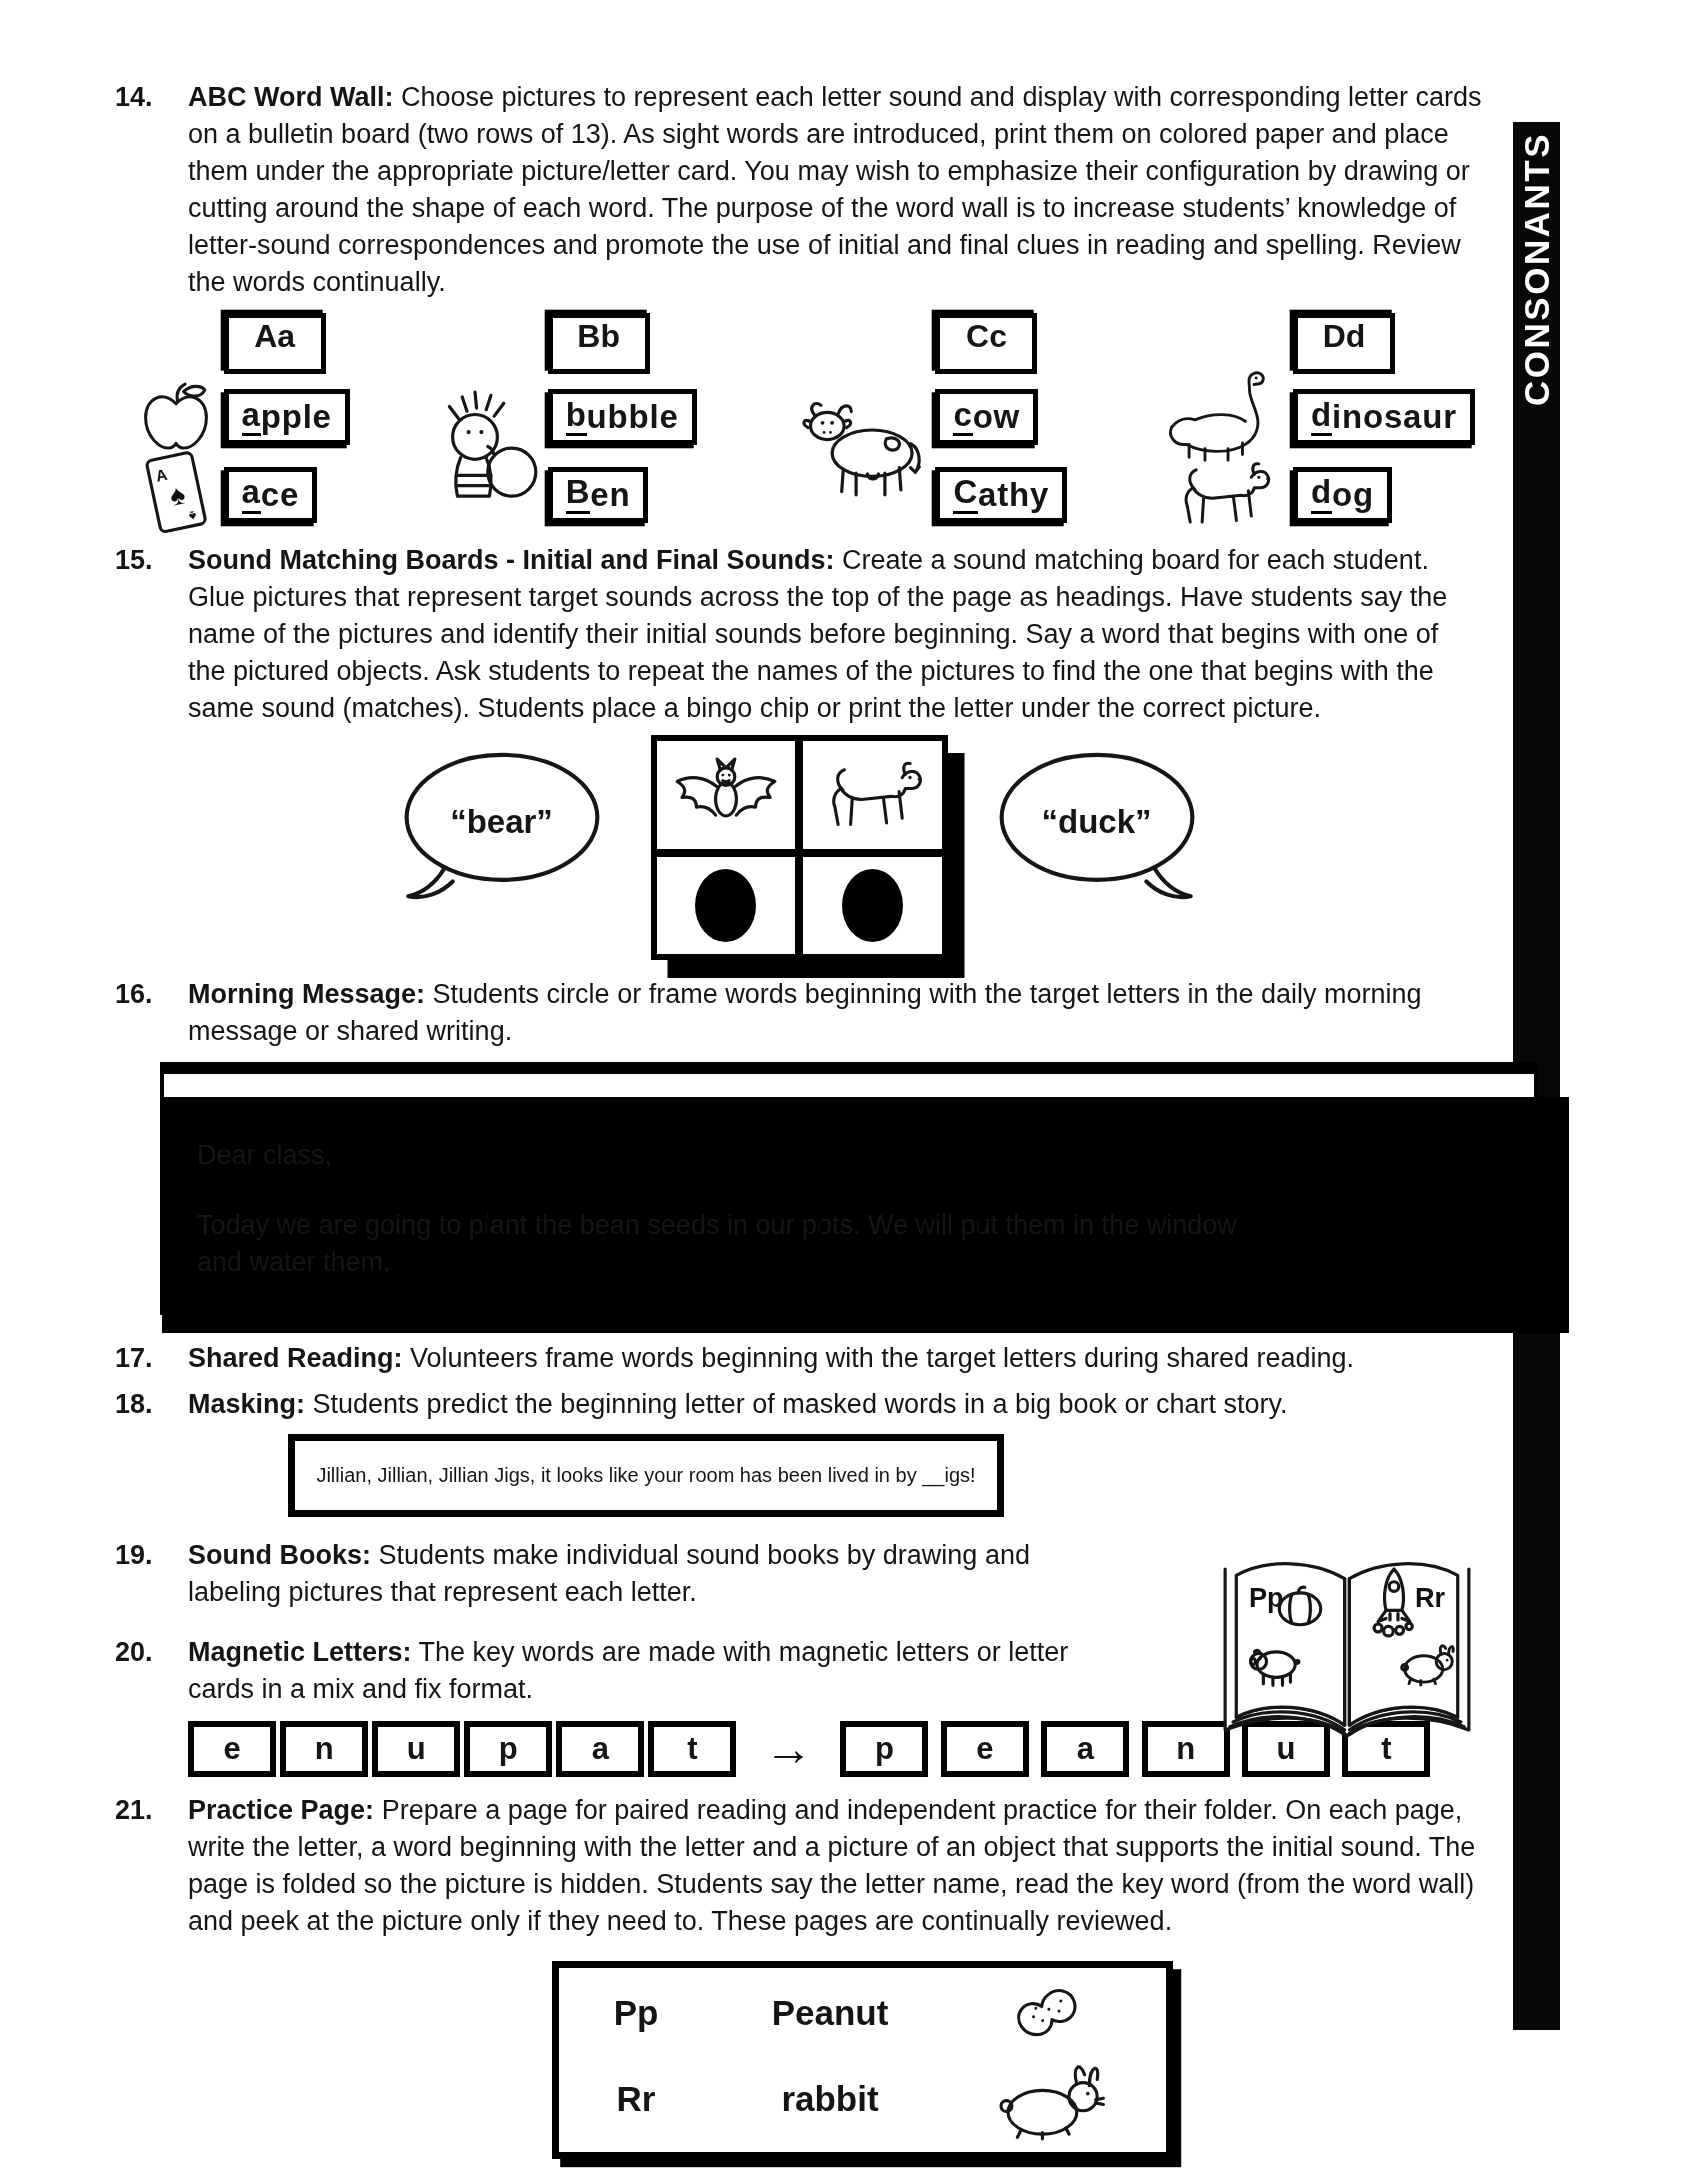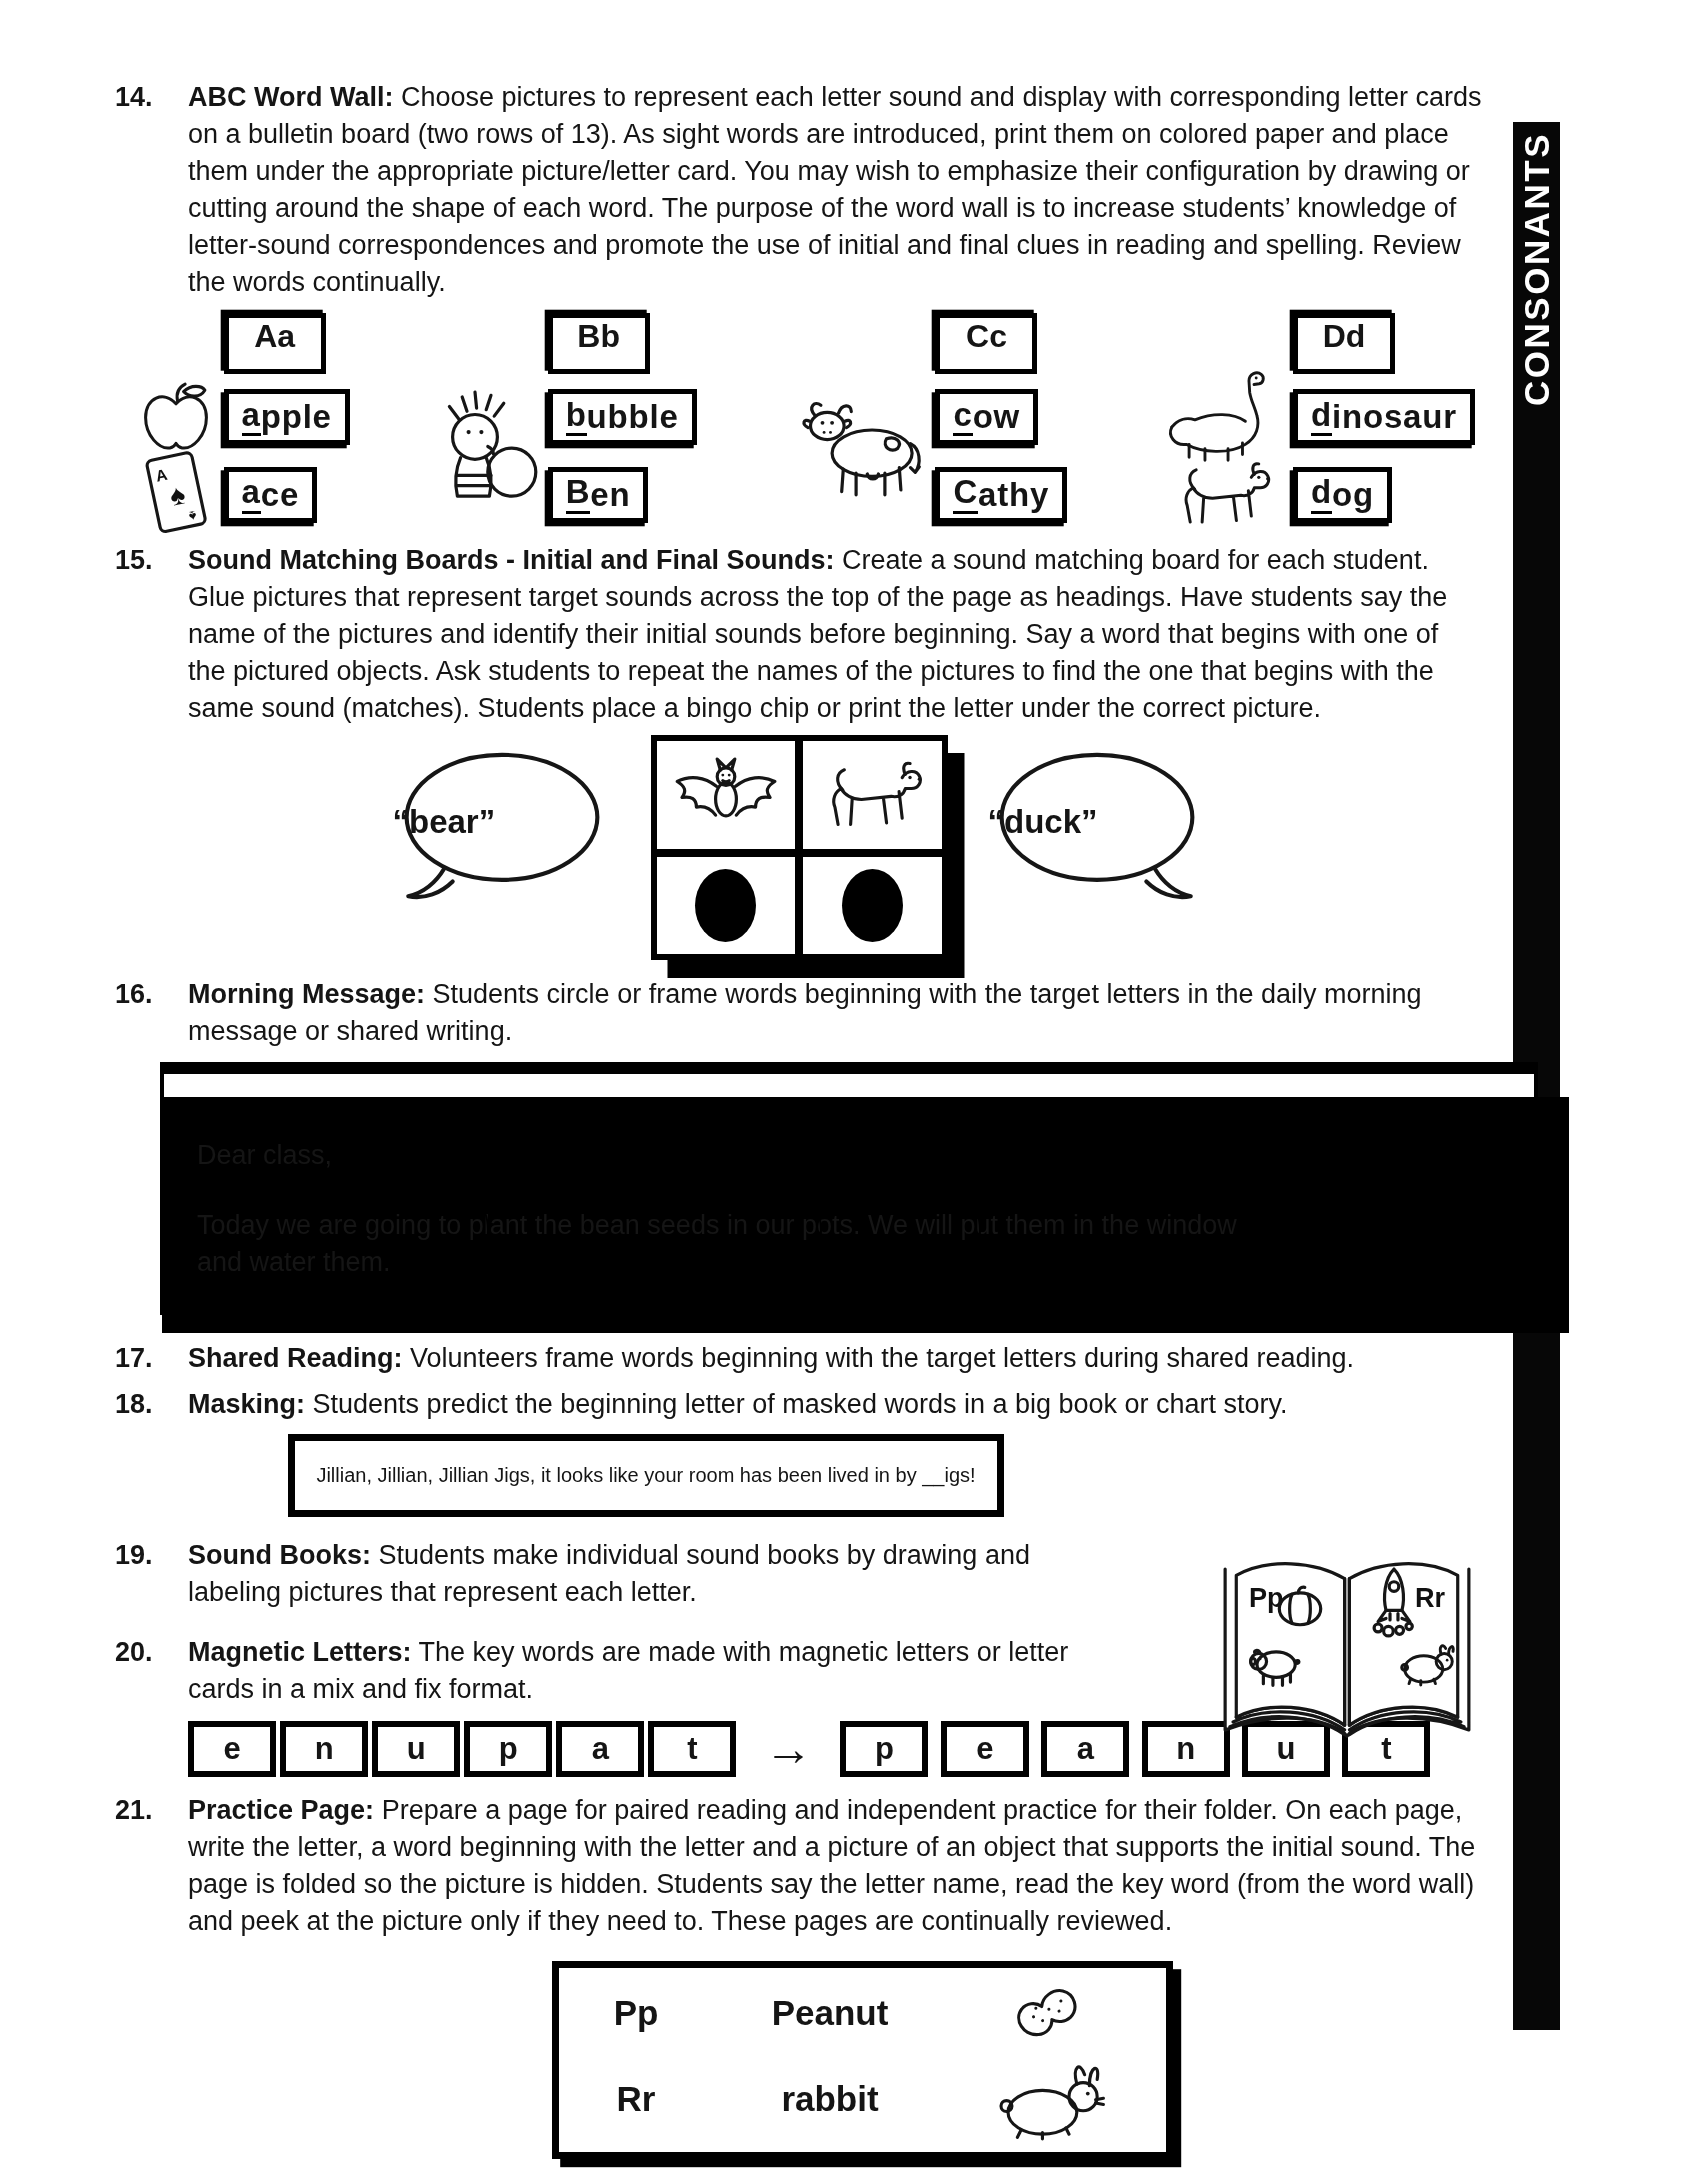--- a/index.html
+++ b/index.html
@@ -31,21 +31,21 @@
   .word-card{height:46px;border:5.8px solid #000;box-shadow:-3.3px 3.3px 0 #000;display:inline-flex;
             align-items:center;padding:0 13px;font-size:33px;font-weight:bold;background:#fff;letter-spacing:0.8px;}
   .ul{display:inline-block;border-bottom:3.3px solid #000;padding-bottom:0.8px;line-height:1.05;}
   svg.draw{stroke:#161616;fill:none;stroke-width:4;stroke-linecap:round;stroke-linejoin:round;}
   svg.draw .fill{fill:#161616;stroke:none;}
   svg.draw text{stroke:none;fill:#111;font-family:"Liberation Sans",sans-serif;}
   
   .board-row{display:flex;align-items:flex-start;justify-content:center;gap:40px;margin:3.3px 0 16.5px 0;}
   .bubble{position:relative;width:218px;height:171px;margin-top:10px;}
   .bubble svg{position:absolute;inset:0;}
-  .btext{position:absolute;top:58px;left:0;width:100%;font-size:33px;font-weight:bold;}
+  .btext{position:absolute;top:58px;left:0;width:100%;text-align:center;font-size:33px;font-weight:bold;}
   .board{width:285px;height:213px;border:6.6px solid #000;box-shadow:16.5px 18px 0 #000;background:#000;
          display:grid;grid-template-columns:1fr 1fr;grid-template-rows:1.12fr 1fr;gap:7.4px;}
   .cell{background:#fff;display:flex;align-items:center;justify-content:center;overflow:hidden;}
   .chip{width:61px;height:73px;background:#000;border-radius:50%;}
   
   .msgbox{position:relative;z-index:0;margin:11.5px 0 25px 45px;width:1304px;background:#fff;
           border:4.1px solid #000;border-top-width:12.4px;padding:16.5px 33px 30px;font-size:27px;line-height:37px;}
   .msgbox::after{content:"";position:absolute;z-index:-1;left:-1.6px;top:23px;right:-35px;bottom:-21.4px;background:#000;}
   .msgbox p{margin:0;}
   .msgbox .greet{margin-bottom:33px;margin-top:47px;}

